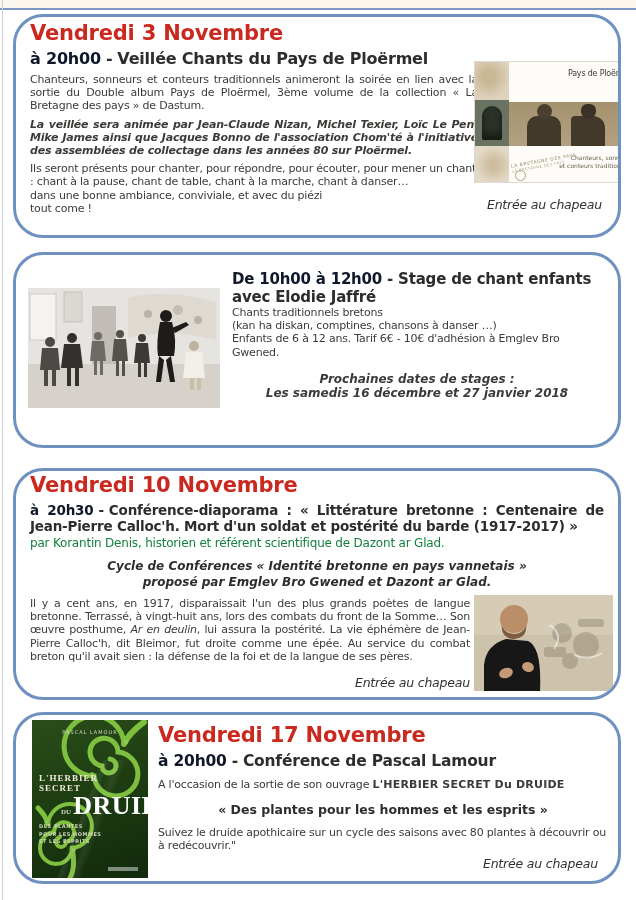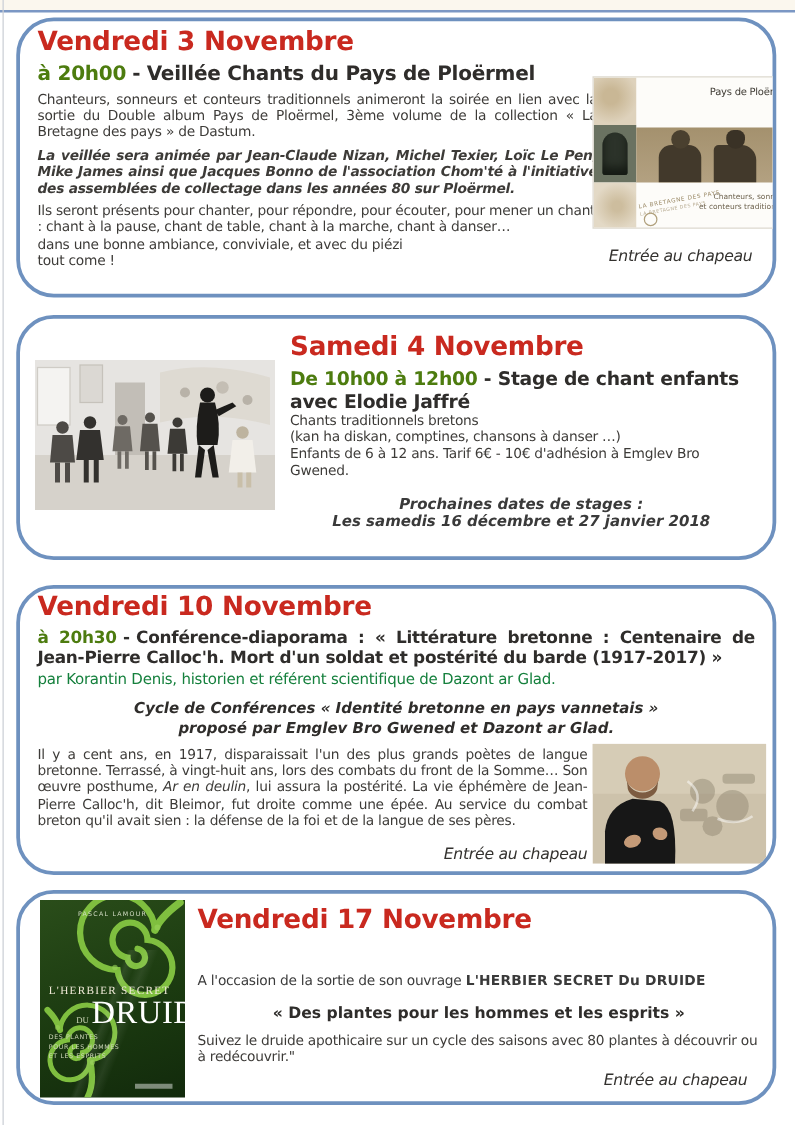--- a/index.html
+++ b/index.html
@@ -16,21 +16,21 @@
     position:absolute;left:13px;width:608px;box-sizing:border-box;background:#fff;
     border:3px solid #6e91bf;border-radius:30px;overflow:hidden;
   }
   #box1{top:14px;height:224px;padding-left:16px;}
   #box2{top:252px;height:196px;}
   #box3{top:468px;height:232px;}
   #box4{top:712px;height:172px;}
 
   .date-title{font-weight:700;color:#c9291f;font-size:21px;letter-spacing:-0.2px;position:absolute;}
   .head-line{font-weight:700;font-size:15px;color:#2f2d2b;position:absolute;letter-spacing:-0.2px;}
-  .time{color:#4d7c0f;}
+  .time{color:#0f172a;}
   .dash{margin:0 5px;color:#2f2d2b;}
   .body-txt{font-size:11px;line-height:1.2;letter-spacing:-0.2px;color:#3d3b38;}
   .preline{white-space:pre-line;}
   .just{text-align:justify;}
   .bold-italic{font-weight:700;font-style:italic;}
   .admission{font-style:italic;font-size:12.5px;color:#33312e;letter-spacing:-0.2px;}
 
   
   .b1-date{left:14px;top:4px;}
   .b1-head{left:14px;top:32px;font-size:16px;}
@@ -79,21 +79,21 @@
 
   
   .book-cover{
     position:absolute;left:16px;top:5px;width:116px;height:158px;overflow:hidden;
     background:linear-gradient(160deg,#2a4d1a,#1b3a10 55%,#122a0c);color:#e8e4d6;
   }
   .bc-rays{position:absolute;left:30px;top:40px;width:70px;height:118px;
     background:linear-gradient(100deg,transparent 30%,rgba(255,255,255,0.08) 34%,transparent 42%,rgba(255,255,255,0.07) 50%,transparent 58%);
     transform:skewX(-12deg);}
   .bc-author{position:absolute;top:9px;left:0;width:100%;text-align:center;font-size:5px;letter-spacing:1px;color:#d3dcc4;}
-  .bc-titleblock{position:absolute;top:67px;left:7px;right:5px;}
+  .bc-titleblock{position:absolute;top:53px;left:7px;right:5px;font-weight:bold;}
   .bc-t1{font-family:"Liberation Serif",serif;font-size:9px;letter-spacing:1px;color:#f0ead8;}
   .bc-du{font-family:"Liberation Serif",serif;font-size:7px;color:#cfd8b8;margin-right:2px;padding-left:22px;}
   .bc-main{font-family:"Liberation Serif",serif;font-size:26px;color:#ffffff;letter-spacing:0.5px;line-height:1;}
   .bc-sub{margin-top:4px;font-size:5px;letter-spacing:0.5px;line-height:1.5;color:#cdd6b8;}
   .bc-pub{position:absolute;bottom:7px;right:10px;width:30px;height:4px;background:rgba(255,255,255,0.45);}
   .b4-date{left:142px;top:8px;}
   .b4-head{left:142px;top:37px;font-size:15.5px;}
   .b4-intro{position:absolute;left:142px;top:63px;width:450px;font-size:11px;letter-spacing:-0.2px;}
   .b4-book-ref{font-weight:700;letter-spacing:0.2px;}
   .b4-quote{position:absolute;left:142px;top:87px;width:450px;text-align:center;font-weight:700;font-size:12.5px;color:#2f2d2b;}
@@ -186,21 +186,20 @@
         <path d="M144,40 l14,-6 3,3 -14,8 Z" fill="#1d1c1a"></path>
       </g>
       <g>
         <circle cx="166" cy="58" r="5" fill="#bdb39f"></circle>
           <path d="M158,64 h16 l3,26 h-22 Z" fill="#f2efe9"></path>
           <rect x="162" y="90" width="4" height="12" fill="#c9bfa9"></rect>
           <rect x="169" y="90" width="4" height="12" fill="#c9bfa9"></rect>
       </g>
     </svg>
     <div class="b2-col">
-      <div class="date-title b2-date">Samedi 4 Novembre</div>
       <div class="head-line b2-head">
         <span class="time">De 10h00 à 12h00</span><span class="dash">-</span><span>Stage de chant enfants avec Elodie Jaffré</span>
       </div>
       <div class="body-txt preline b2-body">Chants traditionnels bretons
 (kan ha diskan, comptines, chansons à danser …)
 Enfants de 6 à 12 ans. Tarif 6€ - 10€ d'adhésion à Emglev Bro Gwened.</div>
       <div class="bold-italic preline b2-note">Prochaines dates de stages :
 Les samedis 16 décembre et 27 janvier 2018</div>
     </div>
   </div>
@@ -262,20 +261,23 @@
         <div class="bc-t1">L'HERBIER SECRET</div>
         <div><span class="bc-du">DU</span><span class="bc-main">DRUIDE</span></div>
         <div class="bc-sub preline">DES PLANTES
 POUR LES HOMMES
 ET LES ESPRITS</div>
       </div>
       <div class="bc-pub"></div>
     </div>
 
     <div class="date-title b4-date">Vendredi 17 Novembre</div>
+    <div class="head-line b4-head">
+      <span class="time">à 20h00</span><span class="dash">-</span><span>Conférence de Pascal Lamour</span>
+    </div>
     <div class="b4-intro">
       <span>A l'occasion de la sortie de son ouvrage </span><span class="b4-book-ref">L'HERBIER SECRET Du DRUIDE</span>
     </div>
     <div class="b4-quote">« Des plantes pour les hommes et les esprits »</div>
     <div class="body-txt b4-body">Suivez le druide apothicaire sur un cycle des saisons avec 80 plantes à découvrir ou à redécouvrir."</div>
     <div class="admission b4-admission">Entrée au chapeau</div>
   </div>
 </div>
 
 </body></html>

